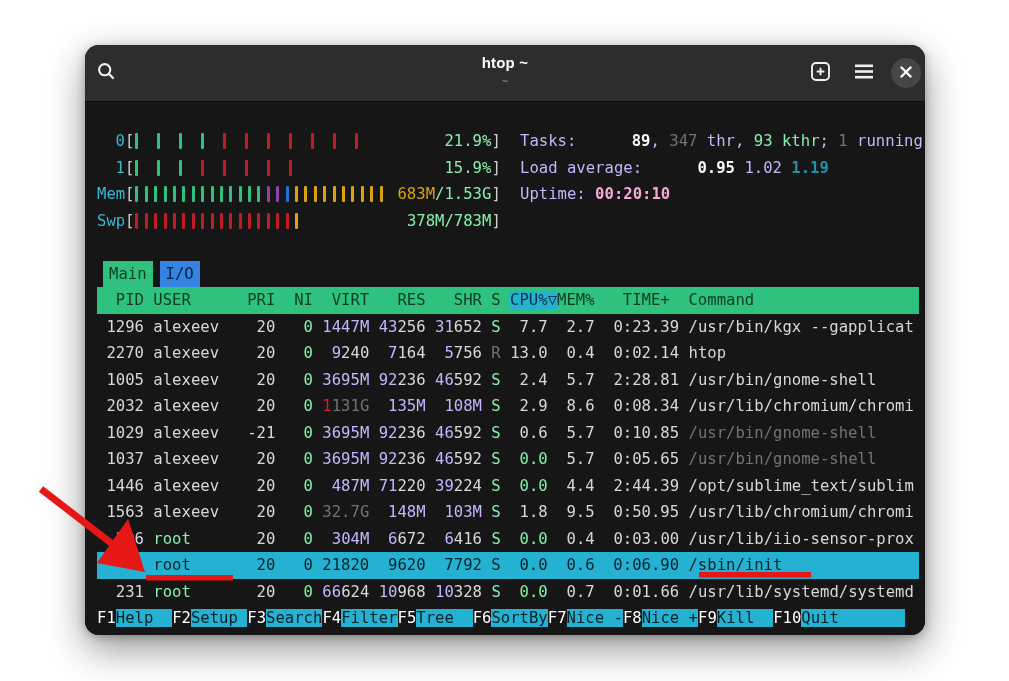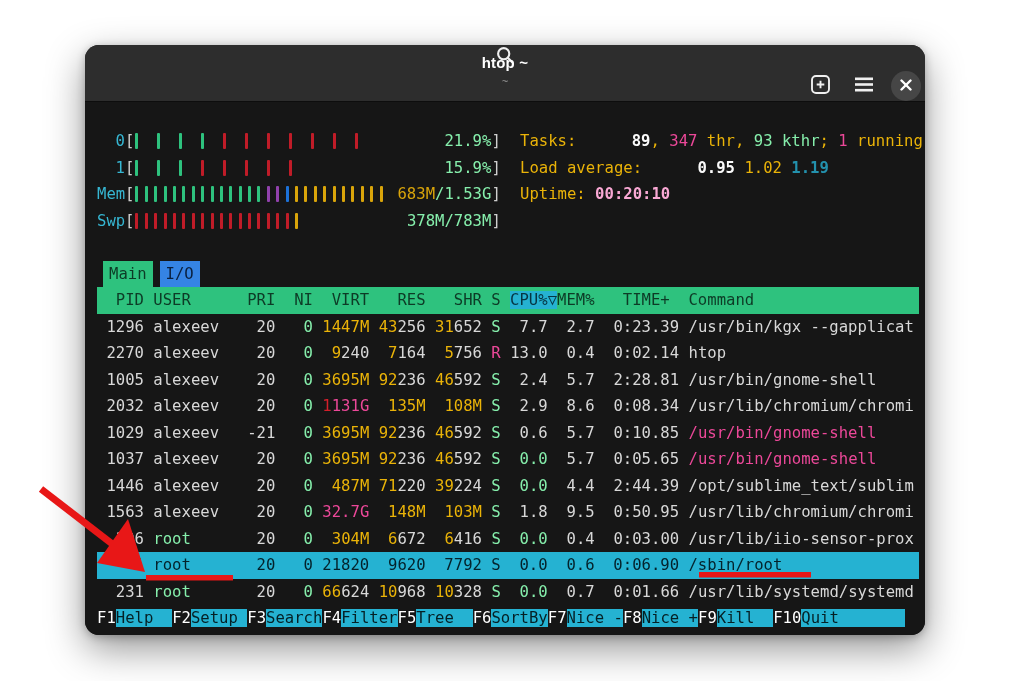--- a/index.html
+++ b/index.html
@@ -7,21 +7,21 @@
 
   
   .window {
     position:absolute; left:85px; top:45px; width:840px; height:590px;
     border-radius:14px; background:#161616; overflow:hidden;
     box-shadow:0 14px 38px rgba(0,0,0,.42), 0 2px 8px rgba(0,0,0,.25);
   }
   .headerbar {
     position:absolute; left:0; top:0; right:0; height:57px;
     background:#2d2d2d; border-bottom:1px solid #0d0d0d;
-    display:flex; align-items:center; padding:0 4px;flex-direction:column;
+    display:flex; align-items:center; padding:0 4px;
   }
   .titles { position:absolute; left:120px; right:120px; top:9px; text-align:center; pointer-events:none; }
   .title { color:#ffffff; font-size:15px; font-weight:bold; letter-spacing:.2px; }
   .subtitle { color:#9a9a9a; font-size:11px; margin-top:4px; }
   .hb-btn { width:34px; height:34px; display:flex; align-items:center; justify-content:center; border-radius:50%; cursor:pointer; }
   .hb-right { margin-left:auto; display:flex; align-items:center; gap:10px; }
   .close-btn { background:#464646; width:30px; height:30px; }
 
   
   .terminal { position:absolute; top:57px; left:0; right:0; bottom:0; background:#161616; }
@@ -29,22 +29,22 @@
     position:absolute; left:12px; right:6px; top:0; bottom:0;
     font-family:"DejaVu Sans Mono", monospace; font-size:15.6px;
   }
   .tline {
     position:absolute; left:0; right:0; height:26.5px; line-height:26.5px;
     white-space:pre; color:#d8d8d8;
   }
   
   .xd { color:#d8d8d8; }
   .xg { color:#86efac; }
-  .xc { color:#eab308; }
-  .xn { color:#ec4899; }
+  .xc { color:#c4b5fd; }
+  .xn { color:#737373; }
   .xr { color:#d41f2b; }
   .xy { color:#d9a40a; }
   .xb { color:#fafafa; font-weight:bold;margin-left:46px; }
   .xc2{ color:#2391ad;font-weight:bold; }
   .xcb{ color:#f9a8d4; font-weight:bold; }
 
   
   .mlabel { display:inline-block; width:28px; text-align:right; color:#36b7d3; }
   .mbr { color:#cfcfcf; }
   .mbar { display:inline-block; position:relative; width:357px; height:26.5px; vertical-align:top; }
@@ -136,21 +136,21 @@
         <div class="tline" style="top: 158.5px;"><span class="tab tab-main">Main</span><span class="tab tab-io">I/O</span></div>
         <div class="tline" style="top: 211.5px;"><span class="seg xd"> 1296 alexeev    20   </span><span class="seg xg">0</span><span class="seg xd"> </span><span class="seg xc">1447M</span><span class="seg xd"> </span><span class="seg xc">43</span><span class="seg xd">256</span><span class="seg xd"> </span><span class="seg xc">31</span><span class="seg xd">652</span><span class="seg xd"> </span><span class="seg xg">S</span><span class="seg xd">  7.7  2.7  0:23.39 </span><span class="seg xd">/usr/bin/kgx --gapplicat</span></div>
         <div class="tline" style="top: 238px;"><span class="seg xd"> 2270 alexeev    20   </span><span class="seg xg">0</span><span class="seg xd">  </span><span class="seg xc">9</span><span class="seg xd">240</span><span class="seg xd">  </span><span class="seg xc">7</span><span class="seg xd">164</span><span class="seg xd">  </span><span class="seg xc">5</span><span class="seg xd">756</span><span class="seg xd"> </span><span class="seg xn">R</span><span class="seg xd"> 13.0  0.4  0:02.14 </span><span class="seg xd">htop</span></div>
         <div class="tline" style="top: 264.5px;"><span class="seg xd"> 1005 alexeev    20   </span><span class="seg xg">0</span><span class="seg xd"> </span><span class="seg xc">3695M</span><span class="seg xd"> </span><span class="seg xc">92</span><span class="seg xd">236</span><span class="seg xd"> </span><span class="seg xc">46</span><span class="seg xd">592</span><span class="seg xd"> </span><span class="seg xg">S</span><span class="seg xd">  2.4  5.7  2:28.81 </span><span class="seg xd">/usr/bin/gnome-shell</span></div>
         <div class="tline" style="top: 291px;"><span class="seg xd"> 2032 alexeev    20   </span><span class="seg xg">0</span><span class="seg xd"> </span><span class="seg xr">1</span><span class="seg xn">131G</span><span class="seg xd">  </span><span class="seg xc">135M</span><span class="seg xd">  </span><span class="seg xc">108M</span><span class="seg xd"> </span><span class="seg xg">S</span><span class="seg xd">  2.9  8.6  0:08.34 </span><span class="seg xd">/usr/lib/chromium/chromi</span></div>
         <div class="tline" style="top: 317.5px;"><span class="seg xd"> 1029 alexeev   -21   </span><span class="seg xg">0</span><span class="seg xd"> </span><span class="seg xc">3695M</span><span class="seg xd"> </span><span class="seg xc">92</span><span class="seg xd">236</span><span class="seg xd"> </span><span class="seg xc">46</span><span class="seg xd">592</span><span class="seg xd"> </span><span class="seg xg">S</span><span class="seg xd">  0.6  5.7  0:10.85 </span><span class="seg xn">/usr/bin/gnome-shell</span></div>
         <div class="tline" style="top: 344px;"><span class="seg xd"> 1037 alexeev    20   </span><span class="seg xg">0</span><span class="seg xd"> </span><span class="seg xc">3695M</span><span class="seg xd"> </span><span class="seg xc">92</span><span class="seg xd">236</span><span class="seg xd"> </span><span class="seg xc">46</span><span class="seg xd">592</span><span class="seg xd"> </span><span class="seg xg">S</span><span class="seg xd">  </span><span class="seg xg">0.0</span><span class="seg xd">  5.7  0:05.65 </span><span class="seg xn">/usr/bin/gnome-shell</span></div>
         <div class="tline" style="top: 370.5px;"><span class="seg xd"> 1446 alexeev    20   </span><span class="seg xg">0</span><span class="seg xd">  </span><span class="seg xc">487M</span><span class="seg xd"> </span><span class="seg xc">71</span><span class="seg xd">220</span><span class="seg xd"> </span><span class="seg xc">39</span><span class="seg xd">224</span><span class="seg xd"> </span><span class="seg xg">S</span><span class="seg xd">  </span><span class="seg xg">0.0</span><span class="seg xd">  4.4  2:44.39 </span><span class="seg xd">/opt/sublime_text/sublim</span></div>
         <div class="tline" style="top: 397px;"><span class="seg xd"> 1563 alexeev    20   </span><span class="seg xg">0</span><span class="seg xd"> </span><span class="seg xn">32.7G</span><span class="seg xd">  </span><span class="seg xc">148M</span><span class="seg xd">  </span><span class="seg xc">103M</span><span class="seg xd"> </span><span class="seg xg">S</span><span class="seg xd">  1.8  9.5  0:50.95 </span><span class="seg xd">/usr/lib/chromium/chromi</span></div>
         <div class="tline" style="top: 423.5px;"><span class="seg xd">  396 </span><span class="seg xg">root</span><span class="seg xd">       20   </span><span class="seg xg">0</span><span class="seg xd">  </span><span class="seg xc">304M</span><span class="seg xd">  </span><span class="seg xc">6</span><span class="seg xd">672</span><span class="seg xd">  </span><span class="seg xc">6</span><span class="seg xd">416</span><span class="seg xd"> </span><span class="seg xg">S</span><span class="seg xd">  </span><span class="seg xg">0.0</span><span class="seg xd">  0.4  0:03.00 </span><span class="seg xd">/usr/lib/iio-sensor-prox</span></div>
-        <div class="tline selected" style="top: 450px;"><span class="seg xd">    1 root       20   0 21820  9620  7792 S  0.0  0.6  0:06.90 </span><span class="seg xd">/sbin/root</span></div>
+        <div class="tline selected" style="top: 450px;"><span class="seg xd">    1 root       20   0 21820  9620  7792 S  0.0  0.6  0:06.90 </span><span class="seg xd">/sbin/init</span></div>
         <div class="tline" style="top: 476.5px;"><span class="seg xd">  231 </span><span class="seg xg">root</span><span class="seg xd">       20   </span><span class="seg xg">0</span><span class="seg xd"> </span><span class="seg xc">66</span><span class="seg xd">624</span><span class="seg xd"> </span><span class="seg xc">10</span><span class="seg xd">968</span><span class="seg xd"> </span><span class="seg xc">10</span><span class="seg xd">328</span><span class="seg xd"> </span><span class="seg xg">S</span><span class="seg xd">  </span><span class="seg xg">0.0</span><span class="seg xd">  0.7  0:01.66 </span><span class="seg xd">/usr/lib/systemd/systemd</span></div>
         <div class="tline" style="top: 503px;"><span><span class="fk-key">F1</span><span class="fk-label">Help  </span></span><span><span class="fk-key">F2</span><span class="fk-label">Setup </span></span><span><span class="fk-key">F3</span><span class="fk-label">Search</span></span><span><span class="fk-key">F4</span><span class="fk-label">Filter</span></span><span><span class="fk-key">F5</span><span class="fk-label">Tree  </span></span><span><span class="fk-key">F6</span><span class="fk-label">SortBy</span></span><span><span class="fk-key">F7</span><span class="fk-label">Nice -</span></span><span><span class="fk-key">F8</span><span class="fk-label">Nice +</span></span><span><span class="fk-key">F9</span><span class="fk-label">Kill  </span></span><span><span class="fk-key">F10</span><span class="fk-label">Quit       </span></span></div>
       </div>
   </div>
 </div>
 
 <svg class="annotation-overlay" viewBox="0 0 1009 681">
   <line x1="41" y1="489" x2="124" y2="553" stroke="#e81717" stroke-width="7"></line>
   <polygon points="145,572 97,563 128,519" fill="#e81717"></polygon>
   <rect x="146" y="575" width="87" height="5.5" fill="#e81717"></rect>

